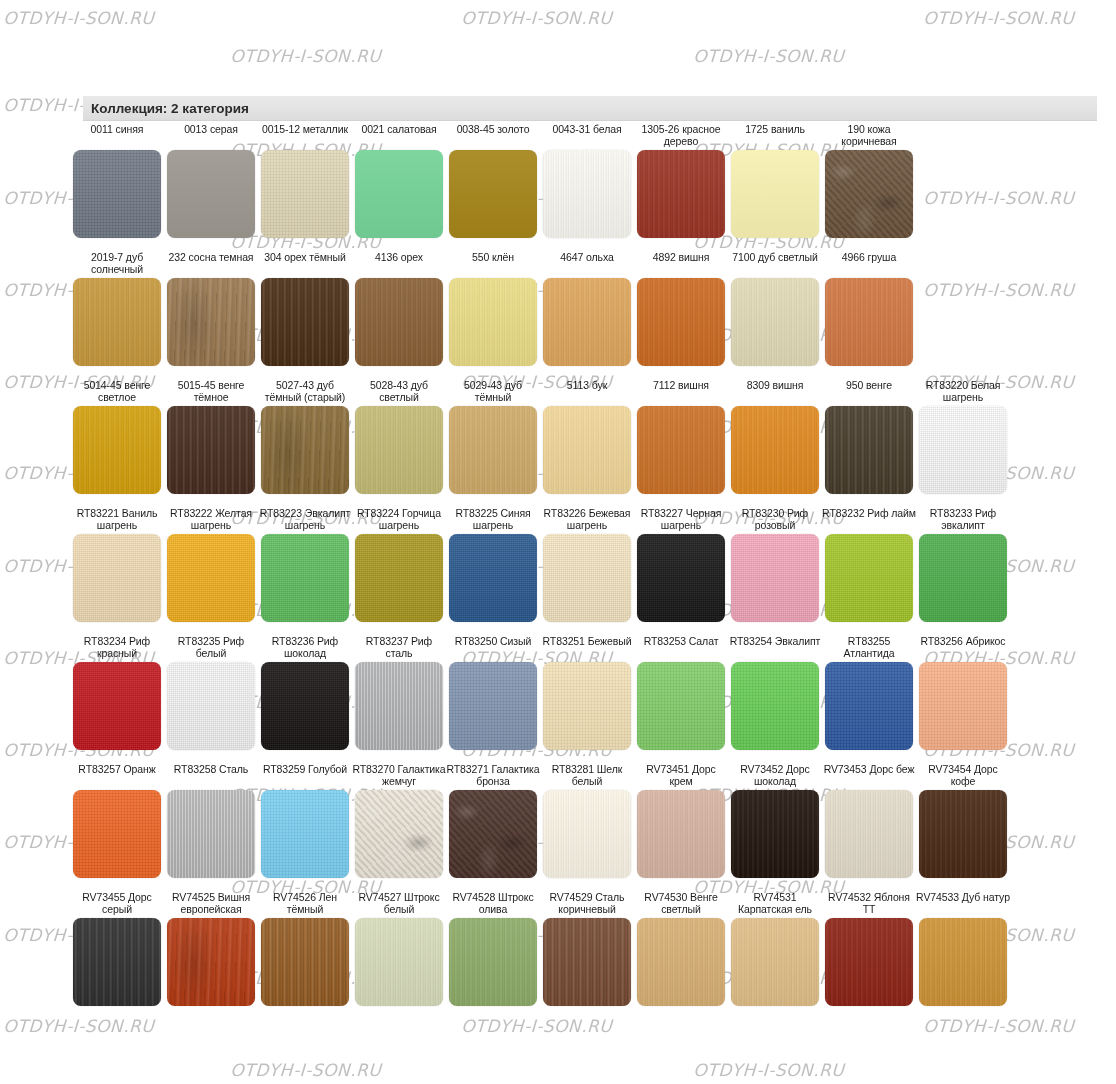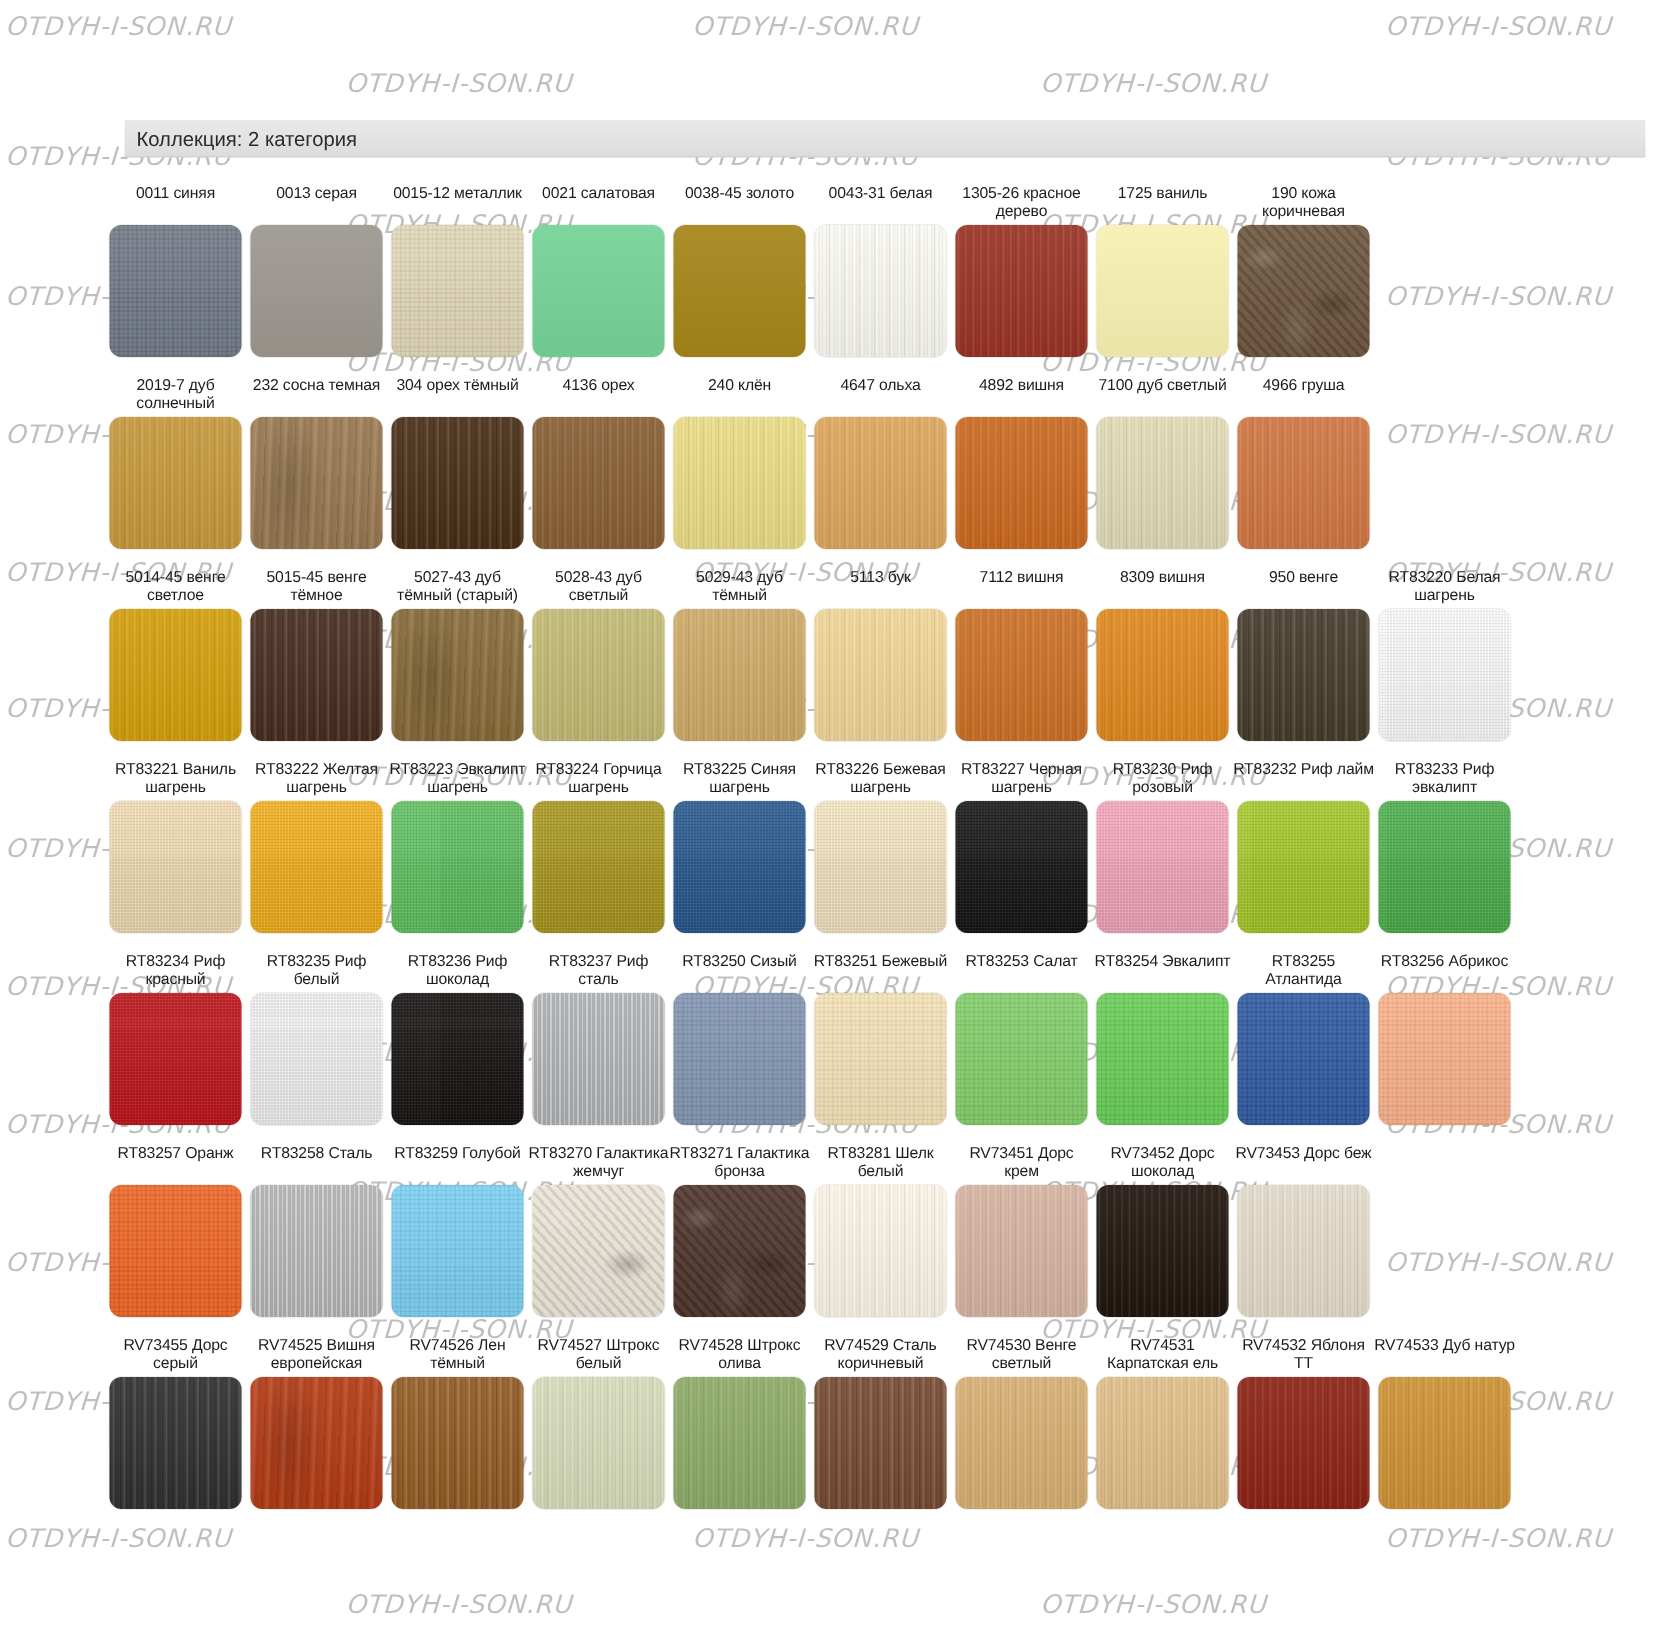--- a/index.html
+++ b/index.html
@@ -34,28 +34,29 @@
     letter-spacing: 0.5px;
     color: rgba(60,60,60,0.33);
     white-space: nowrap;
     transform: skewX(-6deg);
   }
 
   
   #collection-bar {
     position: absolute;
     left: 83px;
-    top: 80px;
+    top: 96px;
     width: 1014px;
     height: 25px;
     background: linear-gradient(to bottom, #e9e9e9 0%, #e3e3e3 55%, #dcdcdc 100%);
     border-bottom: 1px solid #d2d2d2;
     z-index: 10;
     display: flex;
     align-items: center;
+    font-weight: bold;
   }
   #collection-bar .title {
     font-size: 13.5px;
     color: #2b2b2b;
     padding-left: 8px;
     font-family: "Liberation Sans", sans-serif;
   }
 
   
   #grid {
@@ -321,21 +322,21 @@
           </div>
         </div>
         <div class="cell">
           <div class="cell-label">4136 орех</div>
           <div class="swatch flat" style="background: rgb(138, 97, 54);">
             <div class="tex tex-vgrain"></div>
             <div class="gloss"></div>
           </div>
         </div>
         <div class="cell">
-          <div class="cell-label">240 клён</div>
+          <div class="cell-label">550 клён</div>
           <div class="swatch flat" style="background: rgb(236, 222, 136);">
             <div class="tex tex-vgrain"></div>
             <div class="gloss"></div>
           </div>
         </div>
         <div class="cell">
           <div class="cell-label">4647 ольха</div>
           <div class="swatch flat" style="background: rgb(224, 168, 94);">
             <div class="tex tex-vgrain"></div>
             <div class="gloss"></div>
@@ -640,20 +641,27 @@
             <div class="gloss"></div>
           </div>
         </div>
         <div class="cell">
           <div class="cell-label">RV73453 Дорс беж</div>
           <div class="swatch flat" style="background: rgb(229, 221, 204);">
             <div class="tex tex-vgrain"></div>
             <div class="gloss"></div>
           </div>
         </div>
+        <div class="cell">
+          <div class="cell-label">RV73454 Дорс кофе</div>
+          <div class="swatch flat" style="background: rgb(74, 42, 22);">
+            <div class="tex tex-vgrain"></div>
+            <div class="gloss"></div>
+          </div>
+        </div>
       </div>
       <div class="spacer-row"></div>
       <div class="row">
         <div class="cell">
           <div class="cell-label">RV73455 Дорс серый</div>
           <div class="swatch flat" style="background: rgb(52, 52, 52);">
             <div class="tex tex-vgrain-strong"></div>
             <div class="gloss"></div>
           </div>
         </div>

